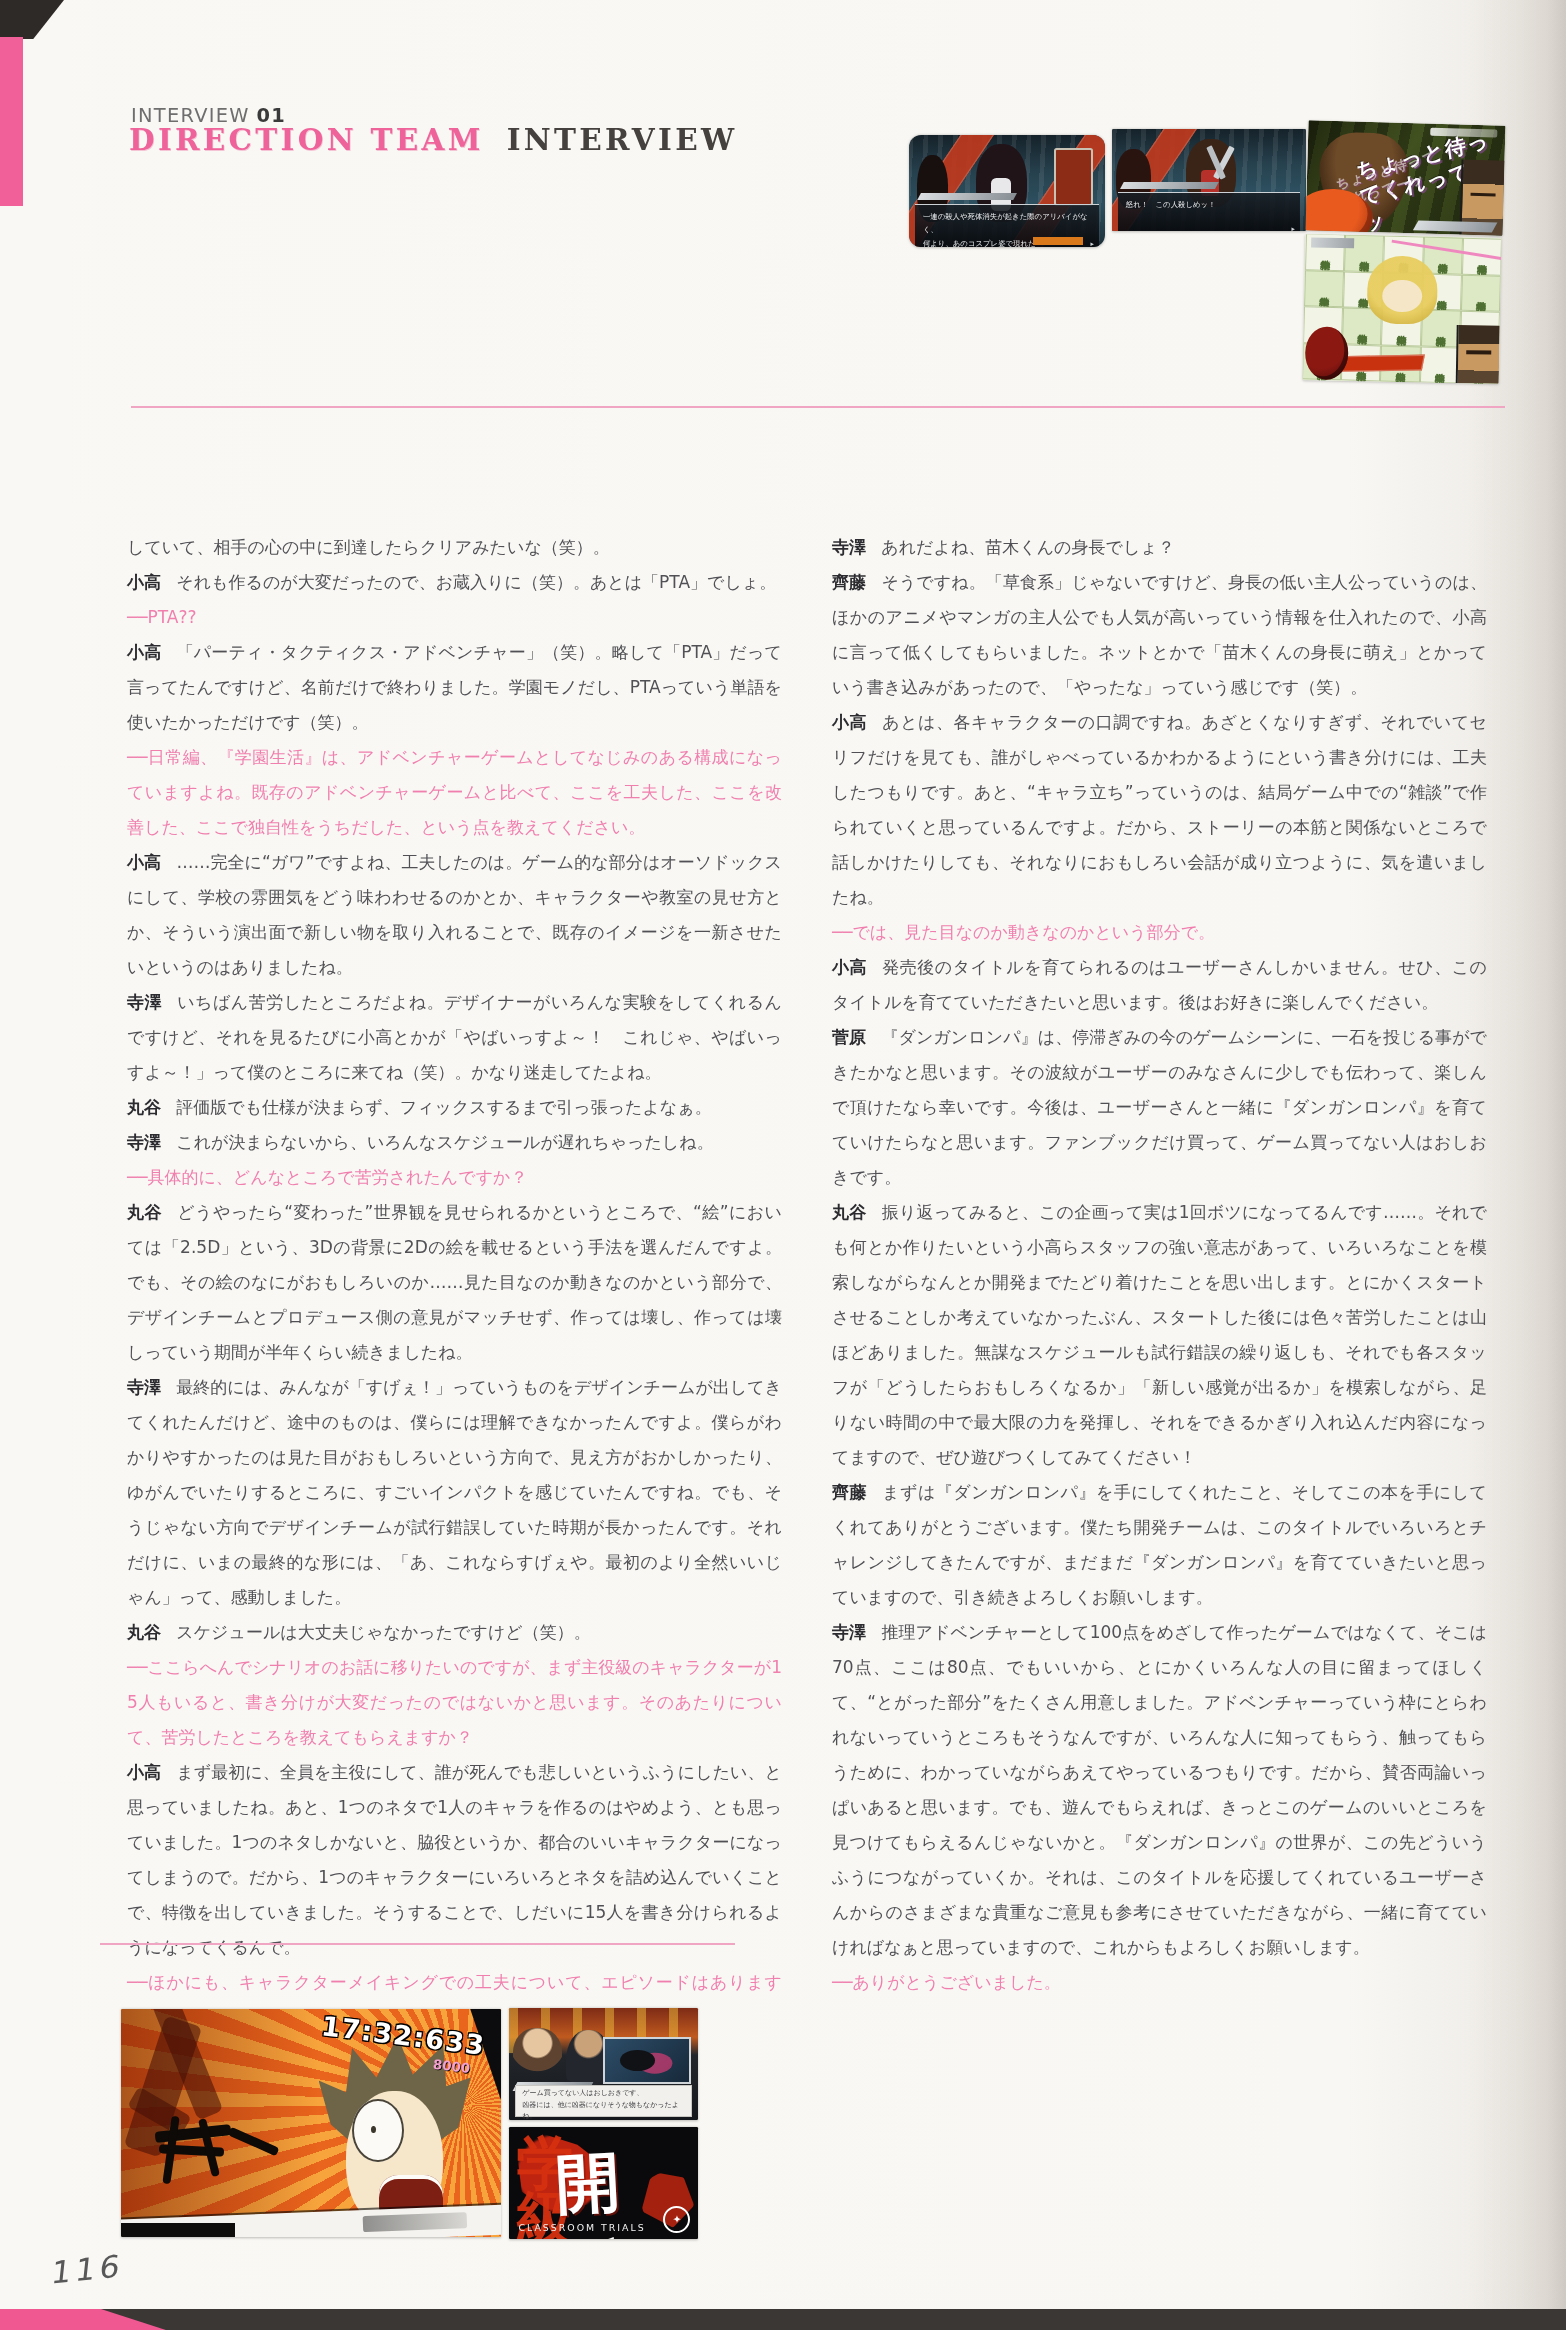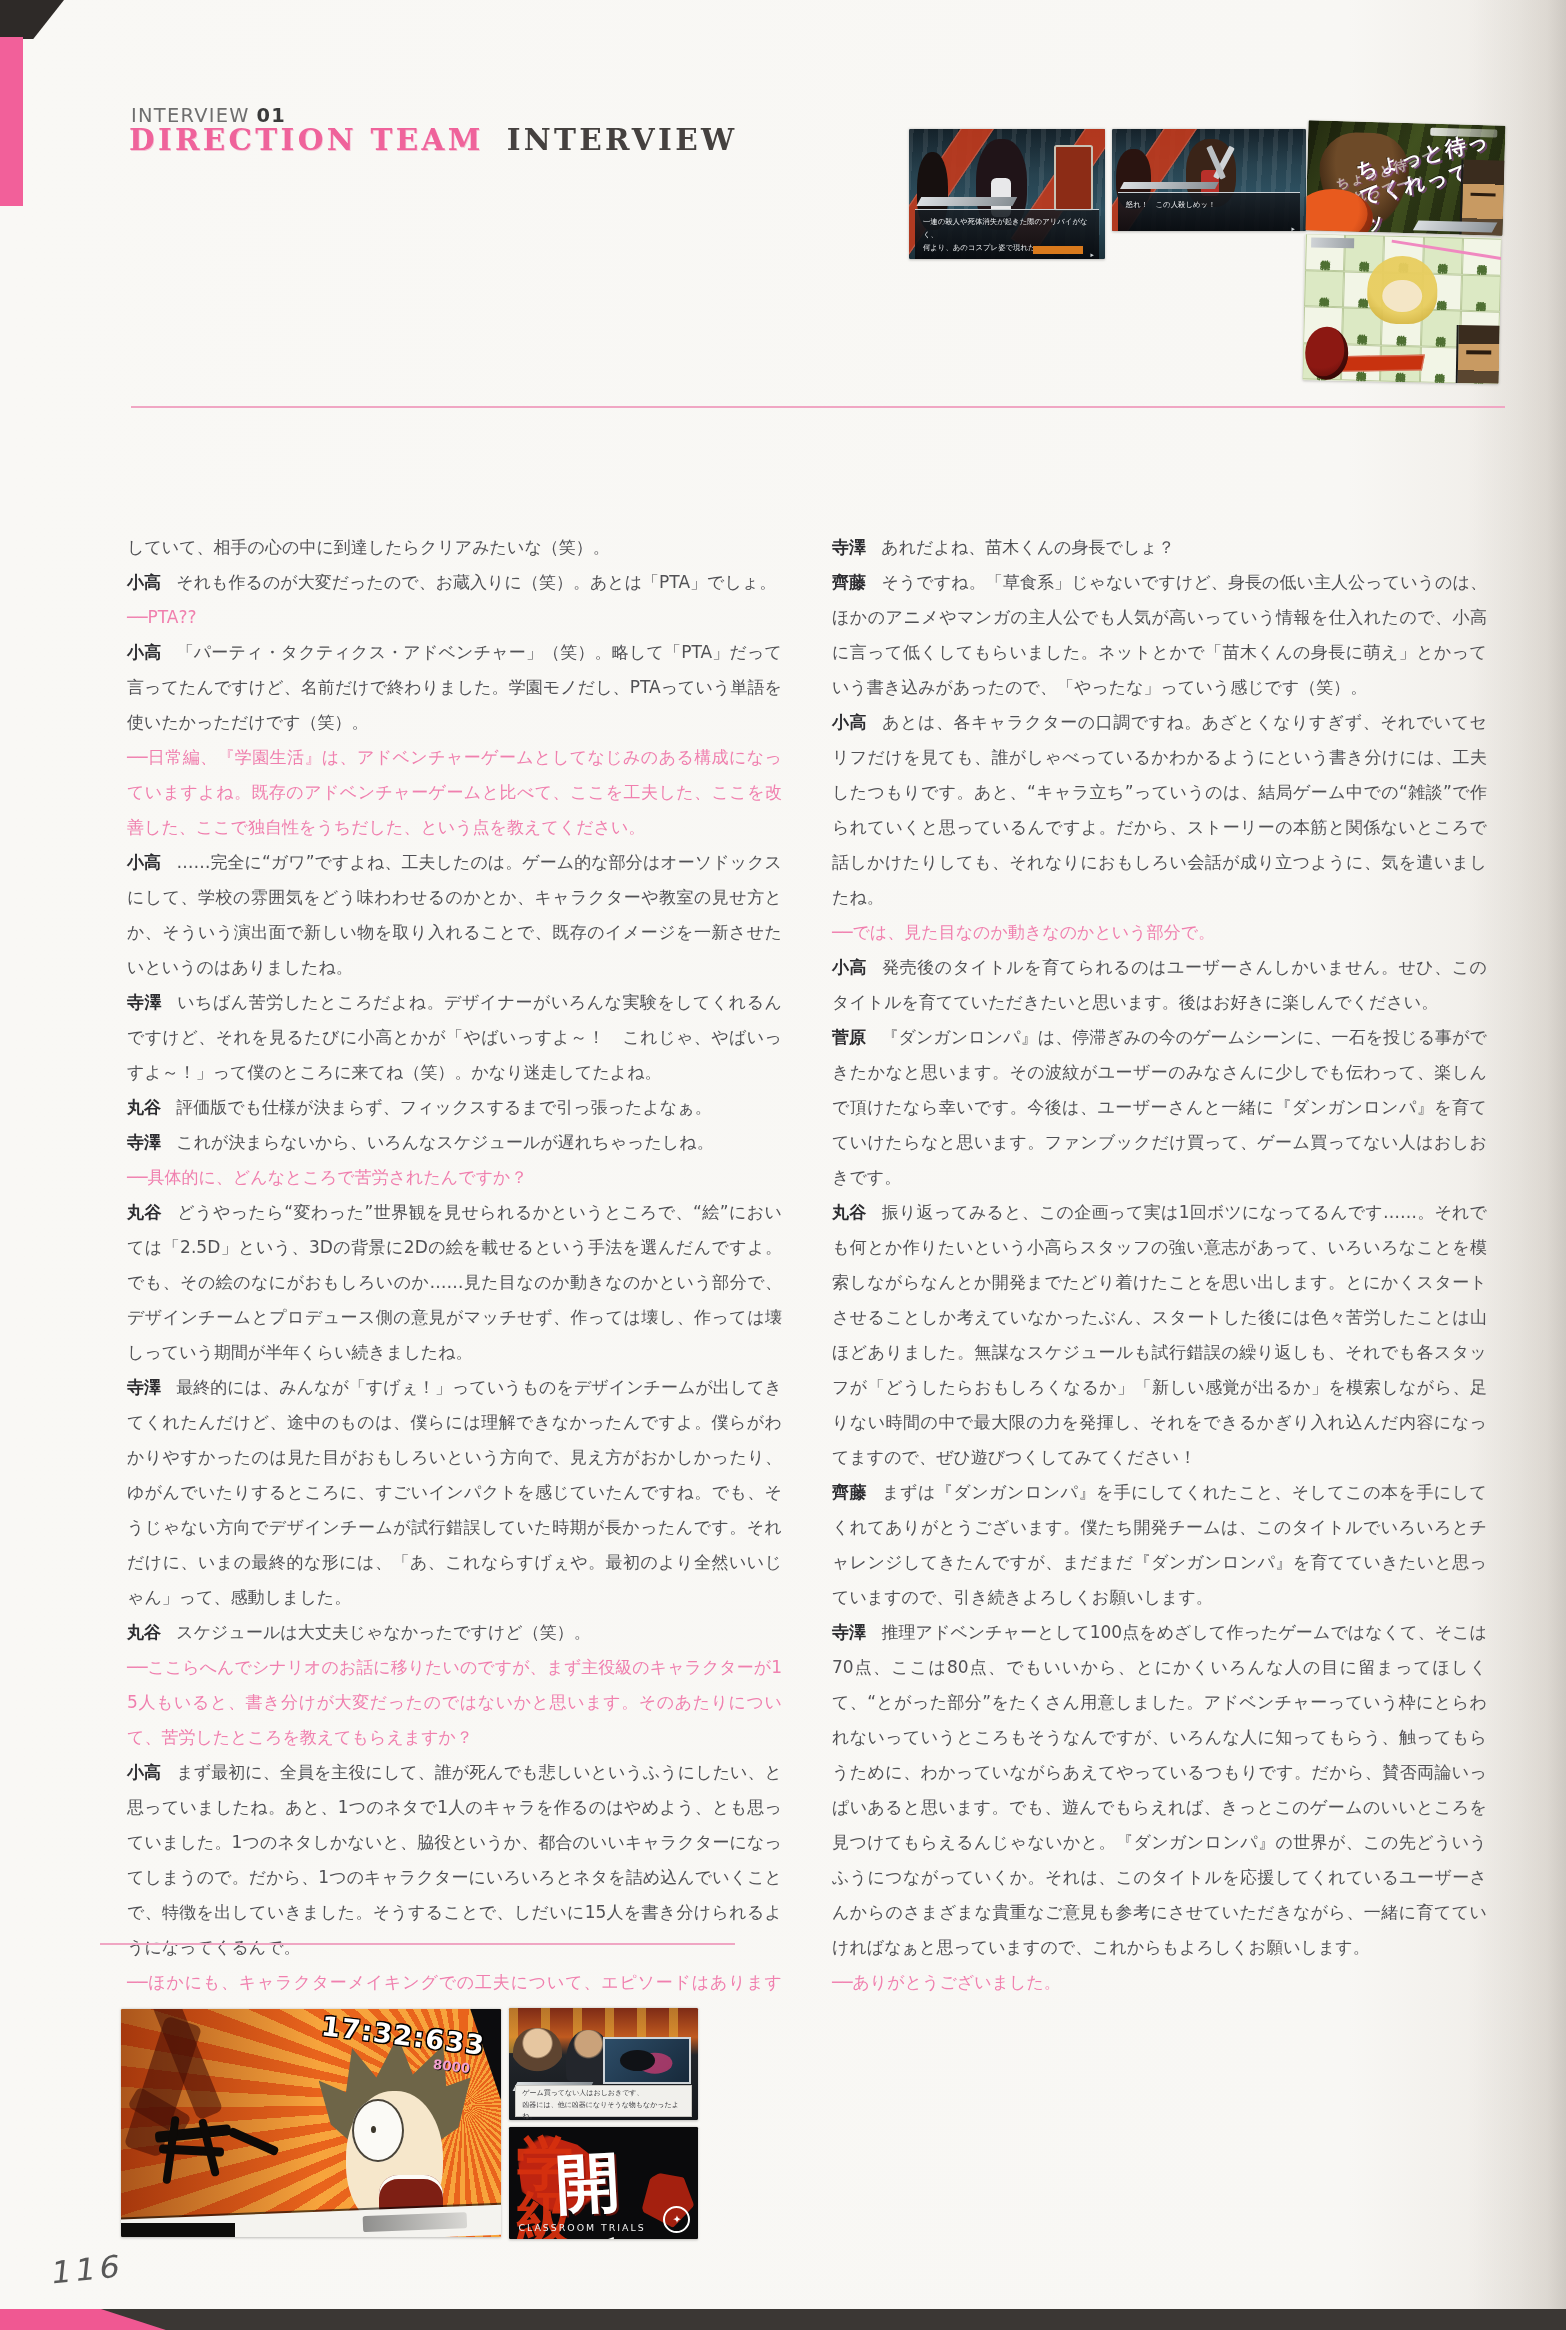--- a/index.html
+++ b/index.html
@@ -161,21 +161,21 @@
   <div class="corner-tl"></div>
   <div class="left-strip"></div>
   <div class="gutter"></div>
 
   <div class="kicker"><span>INTERVIEW</span><b>01</b></div>
   <div class="title">
     <span class="pk">DIRECTION TEAM</span>
     <span class="dk">INTERVIEW</span>
   </div>
 
-  <div class="shot trial" style="left:909px;top:129px;width:196px;height:130px;">
+  <div class="shot trial" style="left:909px;top:135px;width:196px;height:112px;border-radius:12px;">
     <div class="ribbon l"></div>
     <div class="ribbon r"></div>
     <div class="blob" style="left:4%;top:18%;width:16%;height:60%;background:#17100f;"></div>
     <div class="blob" style="left:34%;top:8%;width:26%;height:70%;background:#201418;"></div>
     <div class="blob" style="left:42%;top:38%;width:10%;height:30%;background:#e8e8ea;border-radius:5.4px;"></div>
     <div class="blob" style="right:6%;top:12%;width:18%;height:48%;background:#8c2c16;border:2px solid #c8c2b4;border-radius:2.7px;"></div>
     <div class="dlg">
       <div class="plate"></div>
       <div class="dbox">
         <div id="t1-lines">

